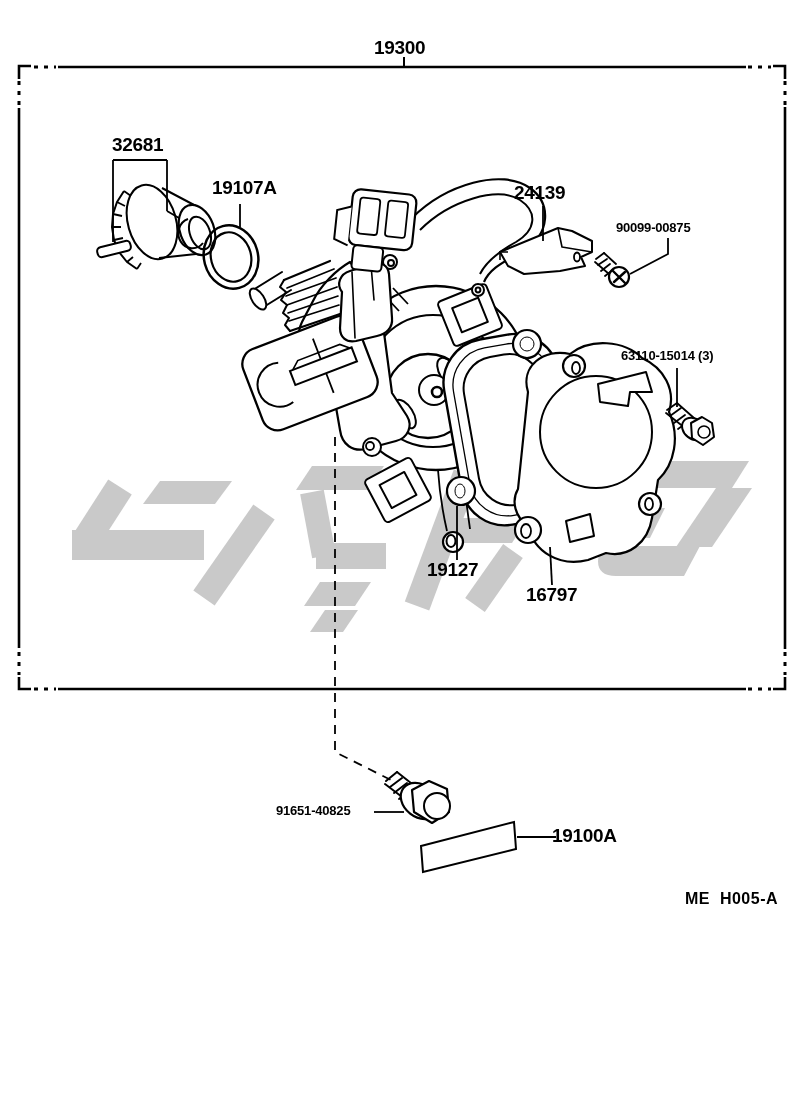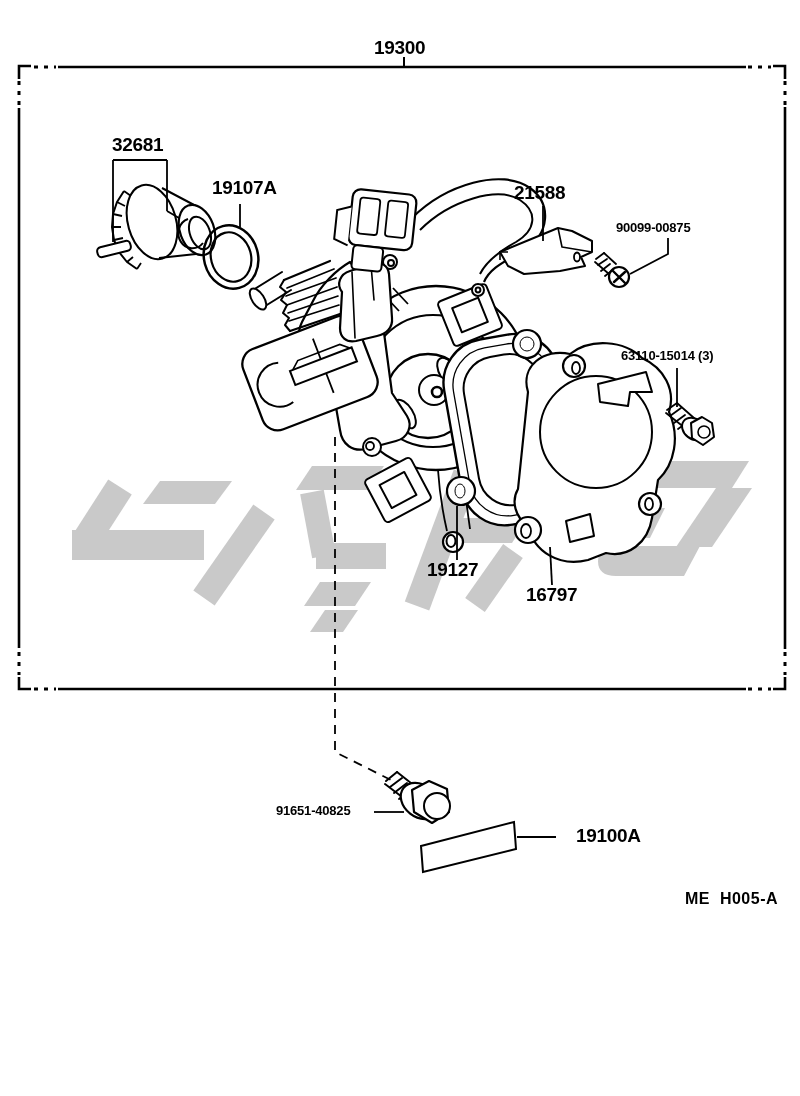--- a/index.html
+++ b/index.html
@@ -197,23 +197,23 @@
     <path d="M457,560 L457,506"></path>
     <path d="M552,585 L550,547"></path>
     <path d="M374,812 L404,812"></path>
     <path d="M517,837 L556,837"></path>
   </g>
 </svg>
 
   <div class="part-label" style="left:374px;top:38px">19300</div>
   <div class="part-label" style="left:112px;top:135px">32681</div>
   <div class="part-label" style="left:212px;top:178px">19107A</div>
-  <div class="part-label" style="left:514px;top:183px">21588</div>
+  <div class="part-label" style="left:514px;top:183px">24139</div>
   <div class="part-label small" style="left:616px;top:221px">90099-00875</div>
   <div class="part-label small" style="left:621px;top:349px">63110-15014 (3)</div>
   <div class="part-label" style="left:427px;top:560px">19127</div>
   <div class="part-label" style="left:526px;top:585px">16797</div>
   <div class="part-label small" style="left:276px;top:804px">91651-40825</div>
-  <div class="part-label" style="left:576px;top:826px">19100A</div>
+  <div class="part-label" style="left:552px;top:826px">19100A</div>
 
   <div class="page-code" style="left:685px;top:891px">ME  H005-A</div>
 
 </div>
 
 </body></html>

